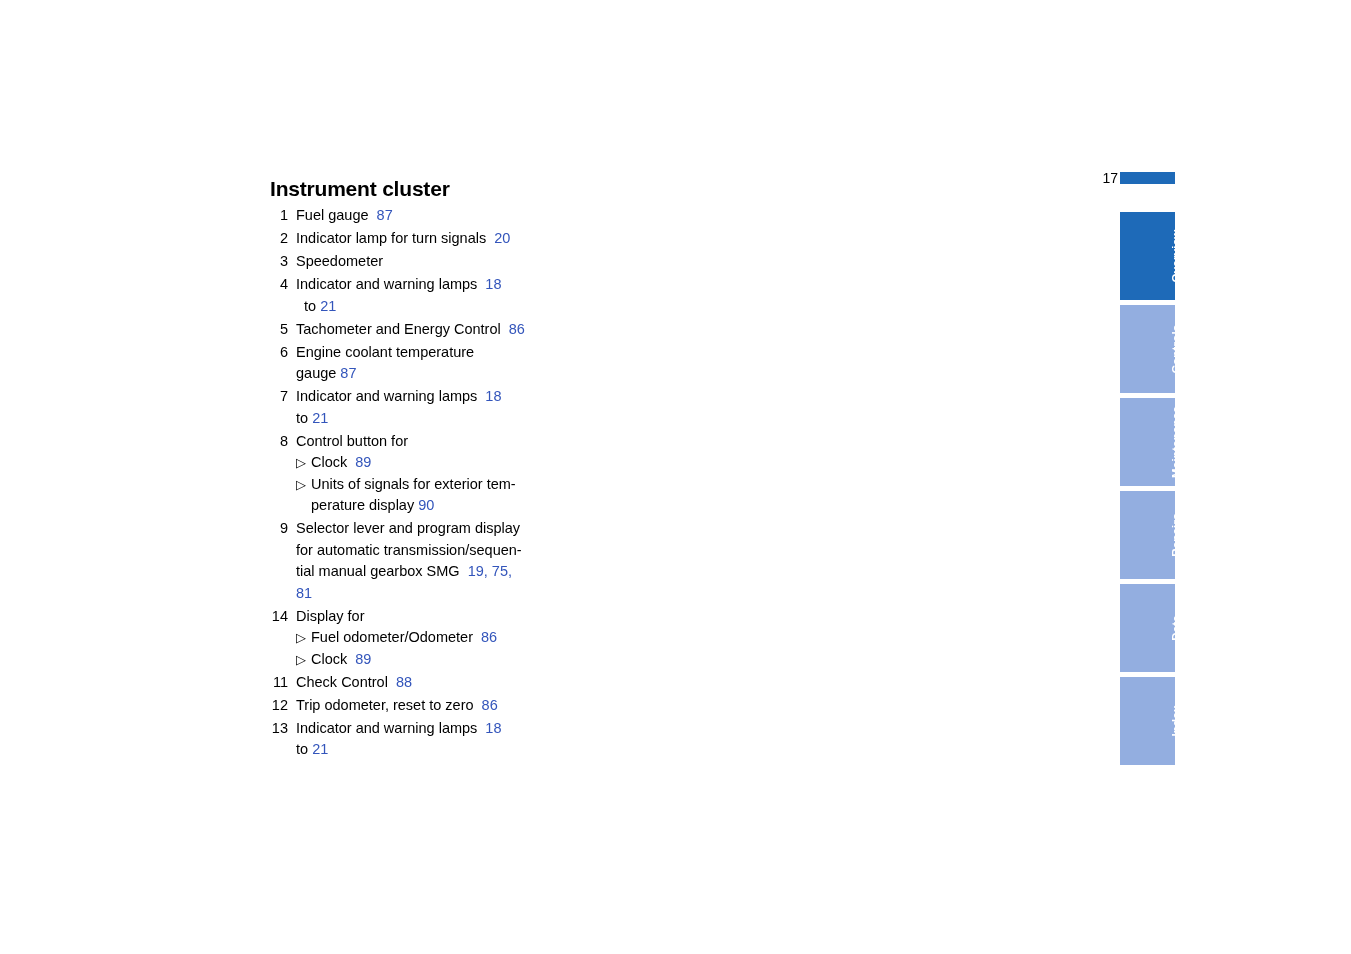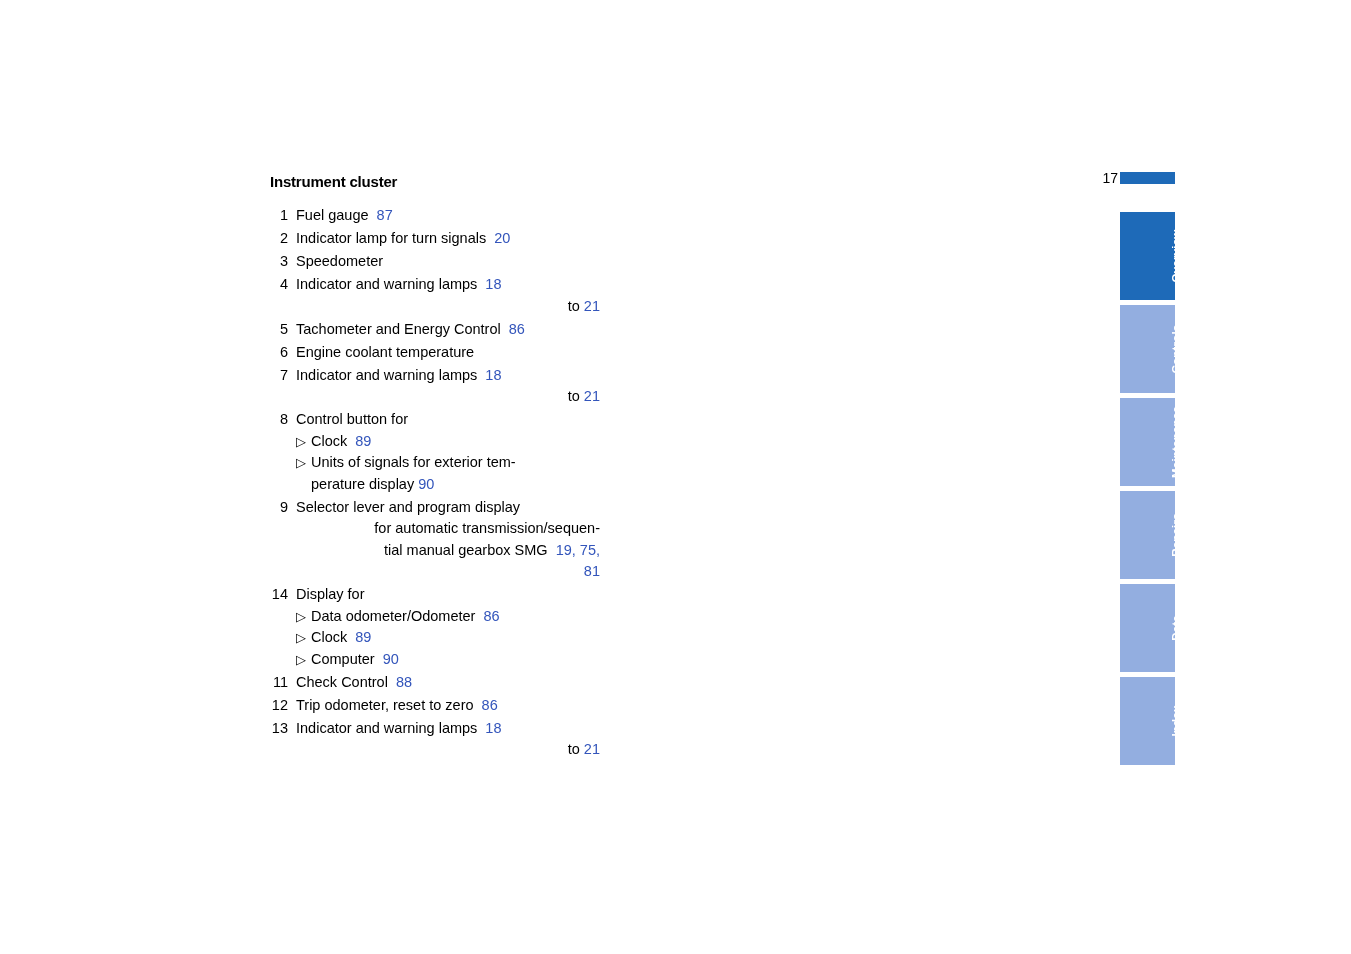--- a/index.html
+++ b/index.html
@@ -14,21 +14,21 @@
     font-family: "Liberation Sans", sans-serif;
     color: #000000;
     overflow: hidden;
   }
 
   
   #page-heading {
     position: absolute;
     left: 270px;
     top: 163px;
-    font-size: 15px;
+    font-size: 21px;
     font-weight: bold;
     letter-spacing: -0.2px;
     color: #000;
   }
 
   #folio {
     position: absolute;
     right: 233px;
     top: 170px;
     font-size: 14px;
@@ -71,21 +71,20 @@
     box-sizing: border-box;
   }
   .item-body {
     flex: 1 1 auto;
   }
   .item-text {
     display: block;
   }
   .cont-line {
     display: block;
-    text-align: right;
   }
   .cont-line.indent-sm {
     padding-left: 8px;
   }
   .sub-line {
     display: block;
     padding-left: 0px;
   }
   .sub-line .tri {
     display: inline-block;
@@ -179,20 +178,21 @@
     <div class="legend-item">
       <span class="item-num">5</span>
       <div class="item-body">
         <span class="item-text">Tachometer and Energy Control<span class="sp"></span><span class="sp"></span><span class="ref">86</span></span>
       </div>
     </div>
     <div class="legend-item">
       <span class="item-num">6</span>
       <div class="item-body">
         <span class="item-text">Engine coolant temperature</span>
+        <span class="cont-line">gauge <span class="ref">87</span></span>
       </div>
     </div>
     <div class="legend-item">
       <span class="item-num">7</span>
       <div class="item-body">
         <span class="item-text">Indicator and warning lamps<span class="sp"></span><span class="sp"></span><span class="ref">18</span></span>
         <span class="cont-line">to <span class="ref">21</span></span>
       </div>
     </div>
     <div class="legend-item">
@@ -210,23 +210,22 @@
         <span class="item-text">Selector lever and program display</span>
         <span class="cont-line">for automatic transmission/sequen-</span>
         <span class="cont-line">tial manual gearbox SMG <span class="sp"></span><span class="ref">19, 75,</span></span>
         <span class="cont-line"><span class="ref">81</span></span>
       </div>
     </div>
     <div class="legend-item">
       <span class="item-num">14</span>
       <div class="item-body">
         <span class="item-text">Display for</span>
-        <span class="sub-line"><span class="tri">▷</span><span>Data odometer/Odometer</span><span class="sp"></span><span class="sp"></span><span class="ref">86</span></span>
+        <span class="sub-line"><span class="tri">▷</span><span>Fuel odometer/Odometer</span><span class="sp"></span><span class="sp"></span><span class="ref">86</span></span>
         <span class="sub-line"><span class="tri">▷</span><span>Clock</span><span class="sp"></span><span class="sp"></span><span class="ref">89</span></span>
-        <span class="sub-line"><span class="tri">▷</span><span>Computer</span><span class="sp"></span><span class="sp"></span><span class="ref">90</span></span>
       </div>
     </div>
     <div class="legend-item">
       <span class="item-num">11</span>
       <div class="item-body">
         <span class="item-text">Check Control<span class="sp"></span><span class="sp"></span><span class="ref">88</span></span>
       </div>
     </div>
     <div class="legend-item">
       <span class="item-num">12</span>

